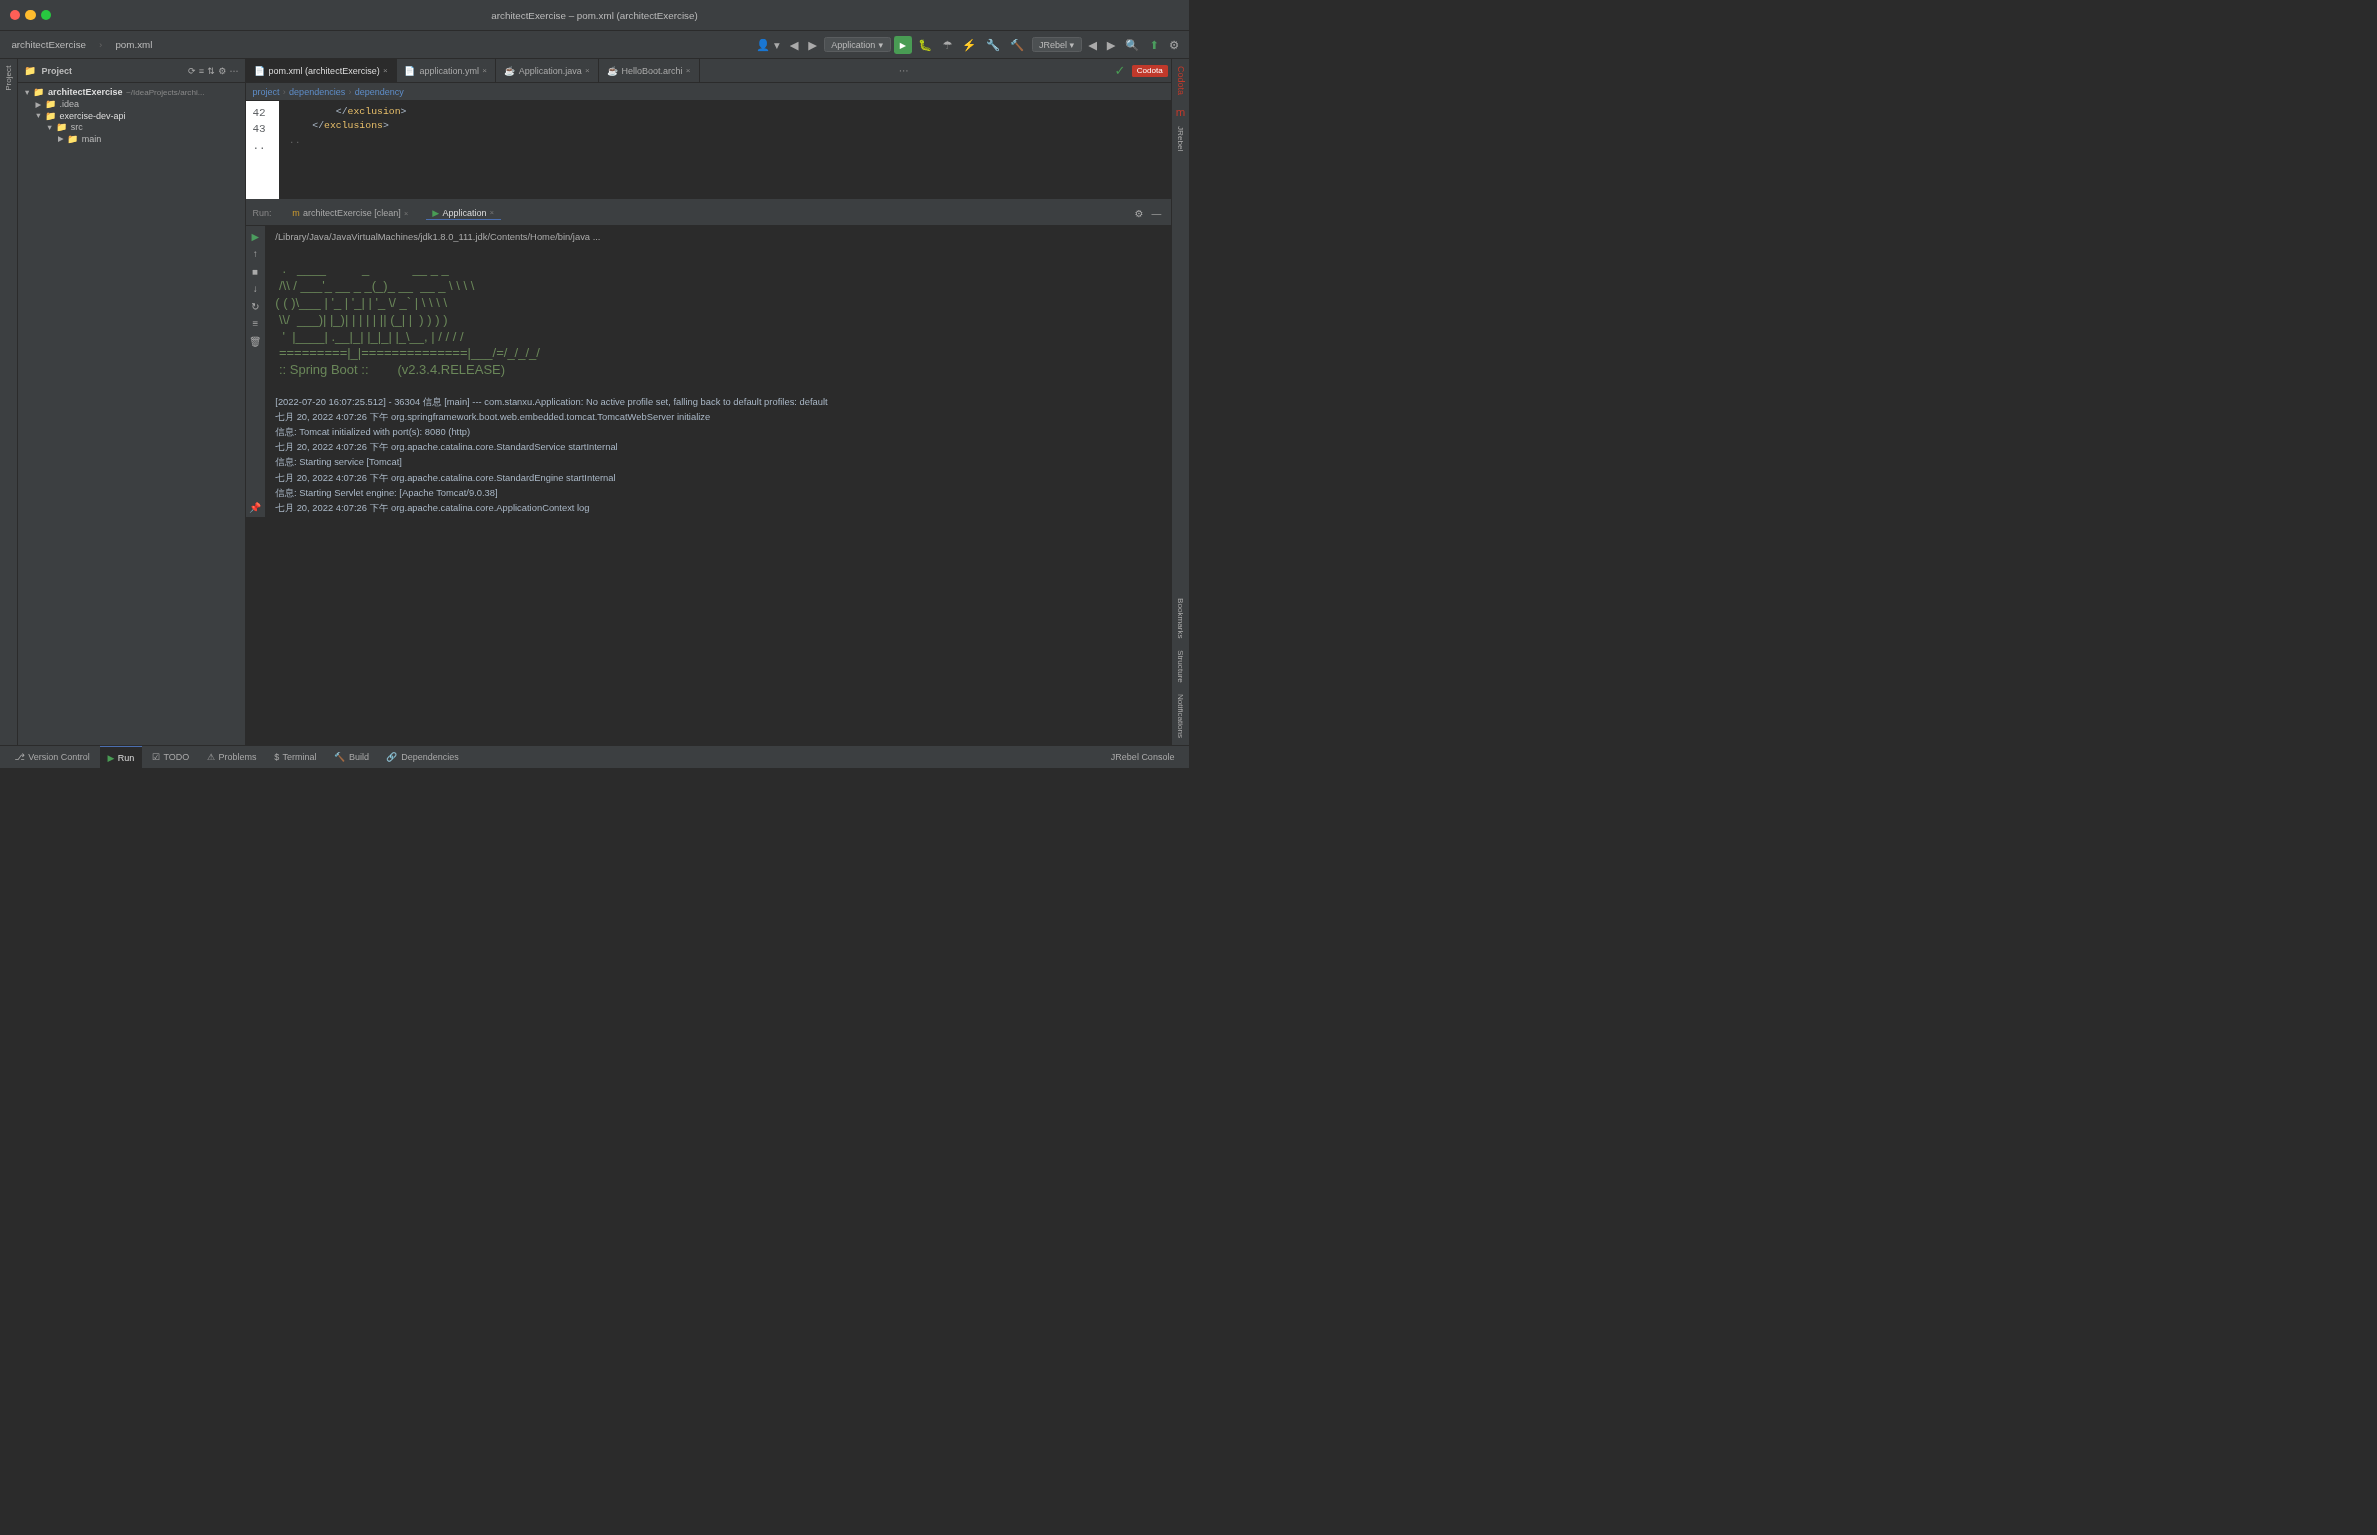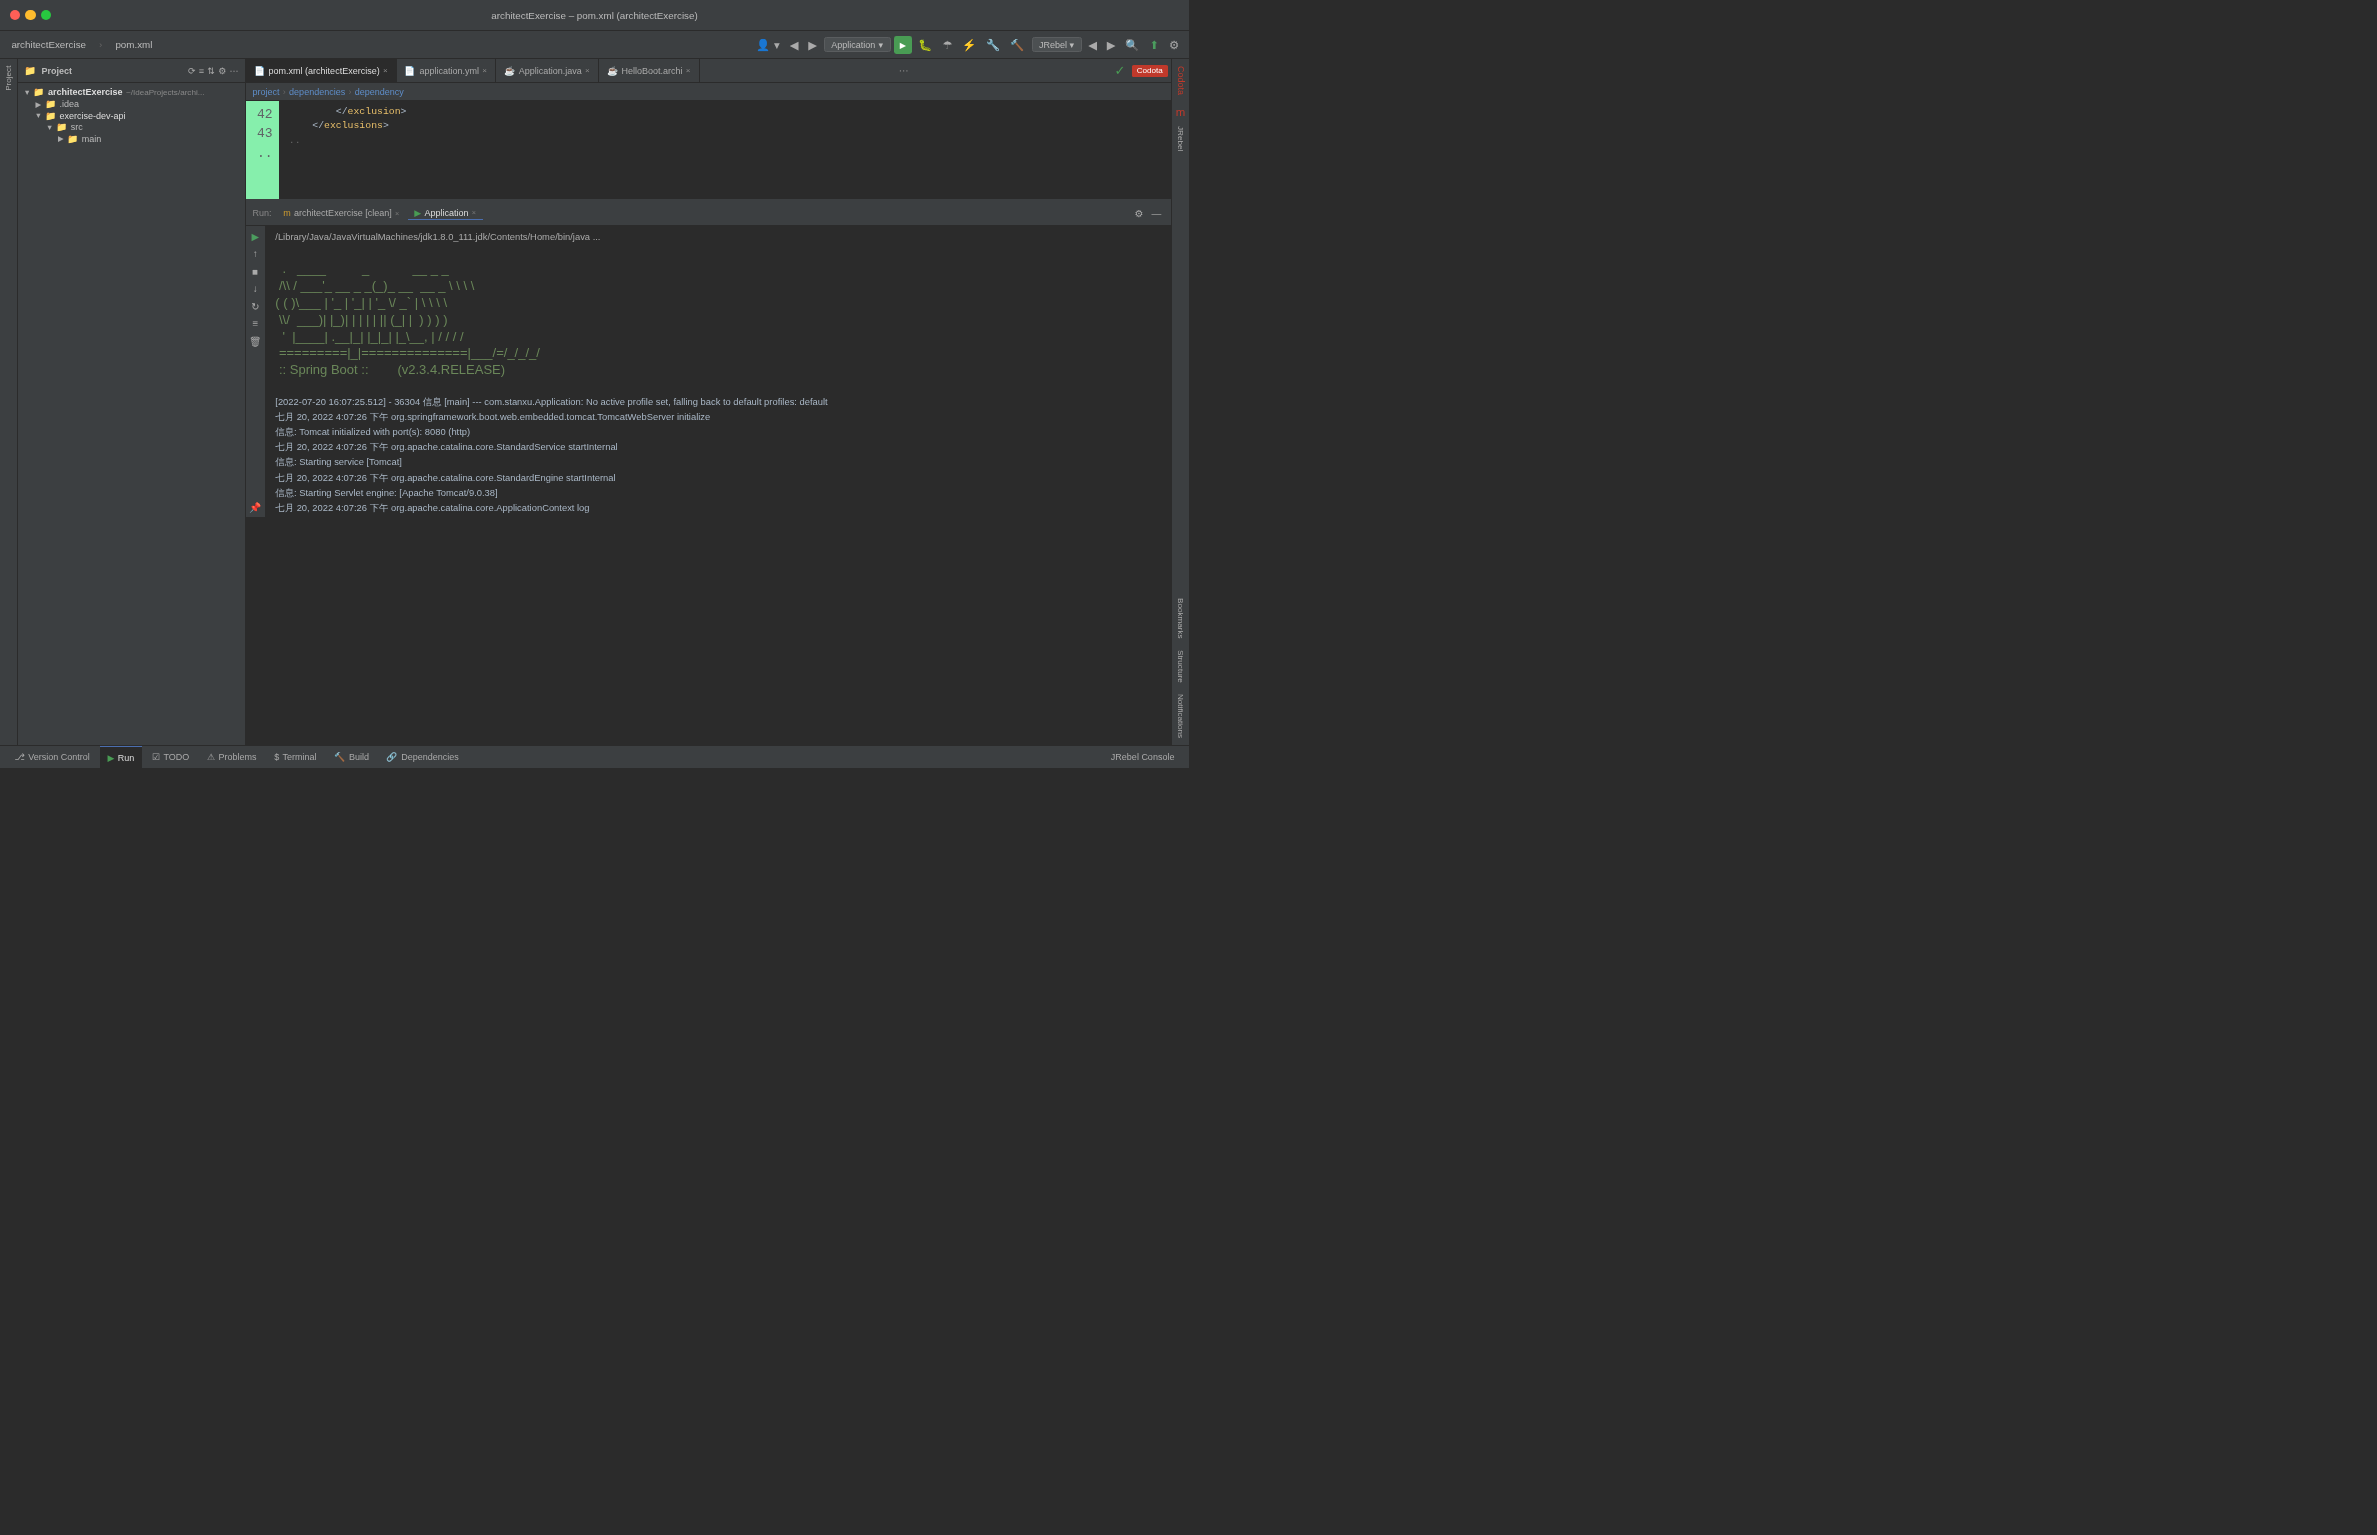--- a/index.html
+++ b/index.html
@@ -246,25 +246,24 @@
     .xml-editor {
       flex: 1;
       background: #2b2b2b;
       font-family: 'Courier New', monospace;
       font-size: 9.8px;
       color: #a9b7c6;
       overflow: auto;
       display: flex;
     }
     .line-numbers {
-      background: #86efac;
+      background: #ffffff;
       color: #606366;
       padding: 3.3px 6.5px;
-      text-align: right;
-      font-size: 13px;
+      font-size: 11px;
       font-family: 'Courier New', monospace;
       min-width: 33px;
       user-select: none;
       line-height: 1.5;
     }
     .code-content {
       padding: 3.3px 9.8px;
       line-height: 1.5;
       flex: 1;
       color: #a9b7c6;
@@ -284,21 +283,21 @@
       background: #3c3f41;
       height: 24.4px;
       display: flex;
       align-items: center;
       padding: 0 6.5px;
       gap: 4.9px;
       border-bottom: 0.8px solid #2b2b2b;
     }
     .run-tabs {
       display: flex;
-      gap: 2px;
+      gap: 11px;
       align-items: center;
       flex: 1;
       text-align: center;
     }
     .run-tab {
       font-size: 9px;
       color: #aaa;
       padding: 1.6px 6.5px;
       cursor: pointer;
       display: flex;

